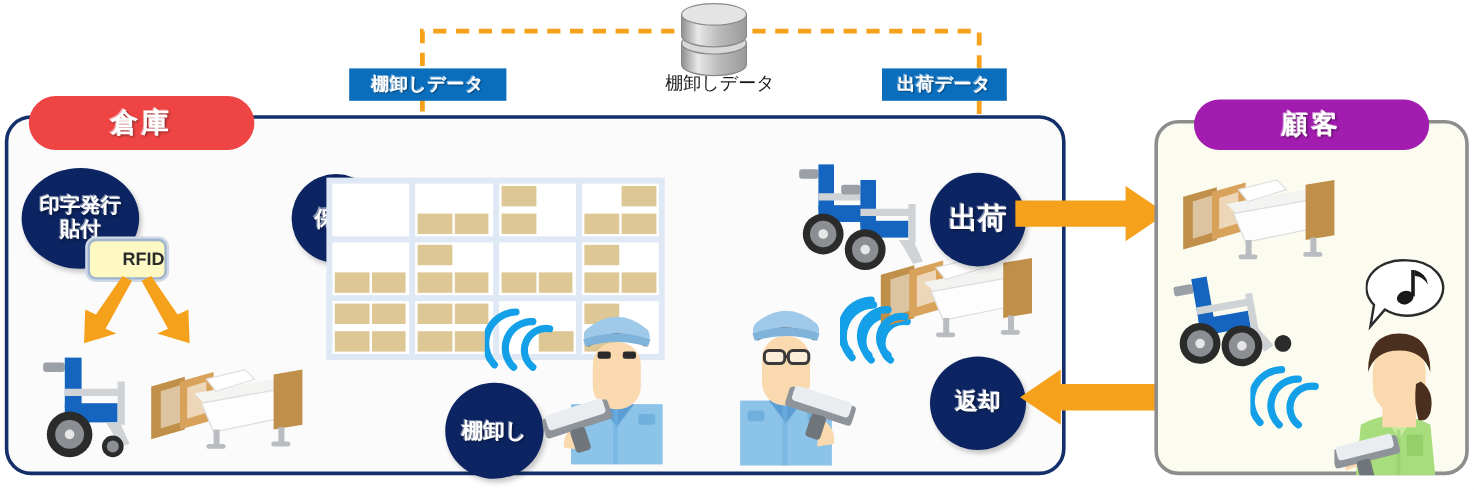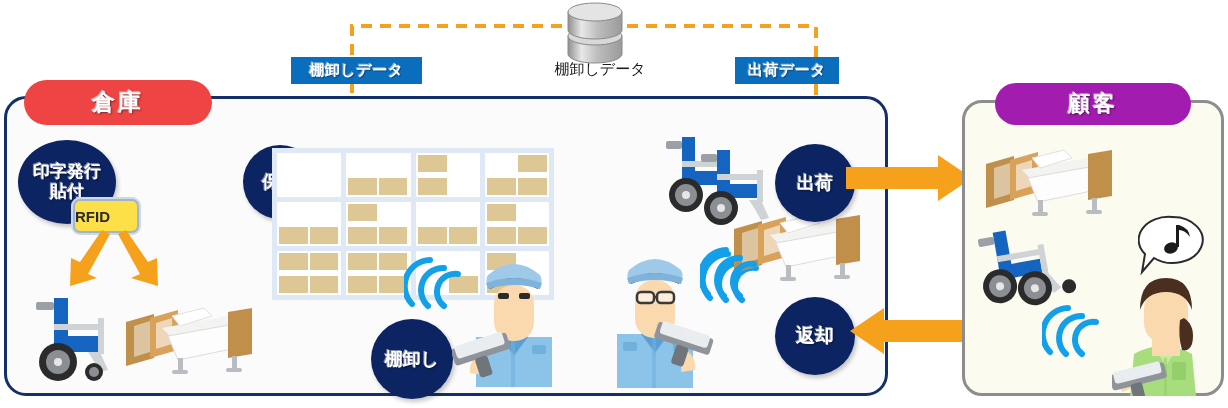--- a/index.html
+++ b/index.html
@@ -20,37 +20,37 @@
   #customer-header{left:995px;top:83px;width:196px;height:42px;background:#a21caf;font-size:22px;}
 
   
   .ncircle{border-radius:50%;background:#0c2461;color:#fff;font-weight:bold;
     display:flex;align-items:center;justify-content:center;text-align:center;
     line-height:1.15;box-shadow:2px 3px 4px rgba(0,0,0,.22);
     text-shadow:-1px -1px 0 rgba(255,255,255,.5),1px 1px 2px rgba(0,0,0,.4);}
   #circle-print{left:18px;top:140px;width:98px;height:84px;font-size:17px;}
   #circle-storage{left:243px;top:145px;width:74px;height:74px;font-size:18px;}
   #circle-stocktake{left:371px;top:319px;width:82px;height:80px;font-size:18px;text-align:right;}
-  #circle-shipping{left:775px;top:144px;width:80px;height:78px;font-size:18px;}
+  #circle-shipping{left:775px;top:144px;width:80px;height:78px;font-size:24px;}
   #circle-return{left:775px;top:297px;width:80px;height:78px;font-size:19px;}
 
   
   .badge{background:#0a6ebd;color:#fff;font-size:15px;font-weight:bold;
     display:flex;align-items:center;justify-content:center;letter-spacing:.5px;
     text-shadow:-1px -1px 0 rgba(255,255,255,.45),1px 1px 1px rgba(0,0,0,.35);}
   #badge-inventory{left:291px;top:57px;width:131px;height:27px;}
   #badge-shipping{left:735px;top:57px;width:104px;height:27px;}
 
   
   #core-label{left:520px;top:60px;width:160px;text-align:center;font-size:15px;color:#1a1a1a;}
 
   
   #rfid-tag{left:73px;top:199px;width:62px;height:30px;border-radius:7px;
-    background:#fde047;border:2px solid #9fb4cd;box-shadow:0 0 0 2px #cfd9e6;
-    display:flex;align-items:center;justify-content:flex-start;
+    background:#fef9c3;border:2px solid #9fb4cd;box-shadow:0 0 0 2px #cfd9e6;
+    display:flex;align-items:center;justify-content:flex-end;
     font-size:15px;font-weight:bold;color:#2b2b2b;}
 
   
   #shelf{left:272px;top:148px;width:282px;height:152px;background:#dfe8f5;
     display:grid;grid-template-columns:repeat(4,1fr);grid-template-rows:repeat(3,1fr);
     gap:5px;padding:5px;box-sizing:border-box;}
   .shelf-cell{background:#ffffff;position:relative;}
   .box{position:absolute;background:#ddc795;}
 </style>
 </head>

